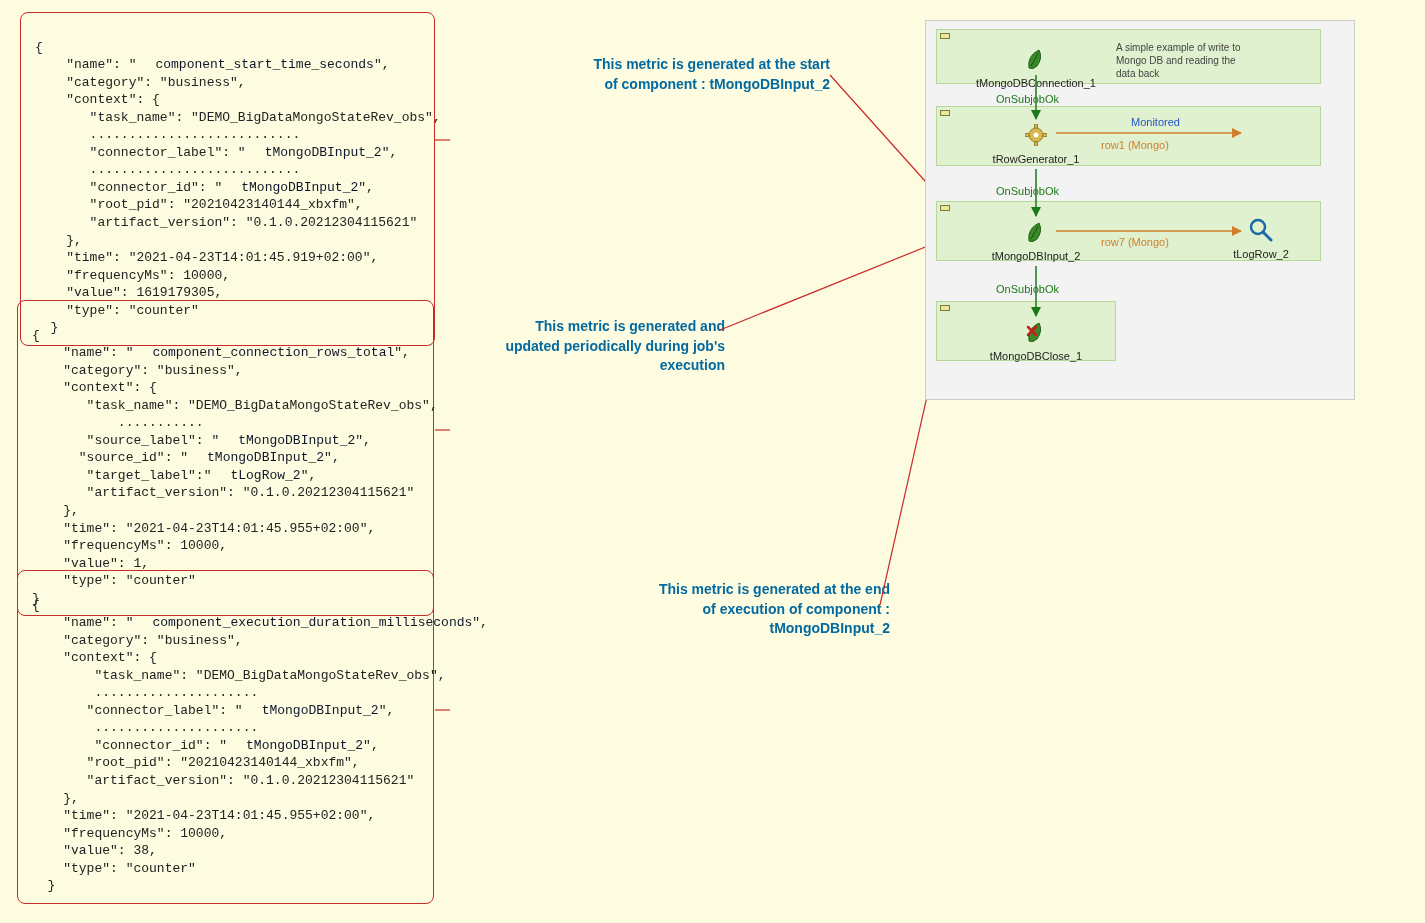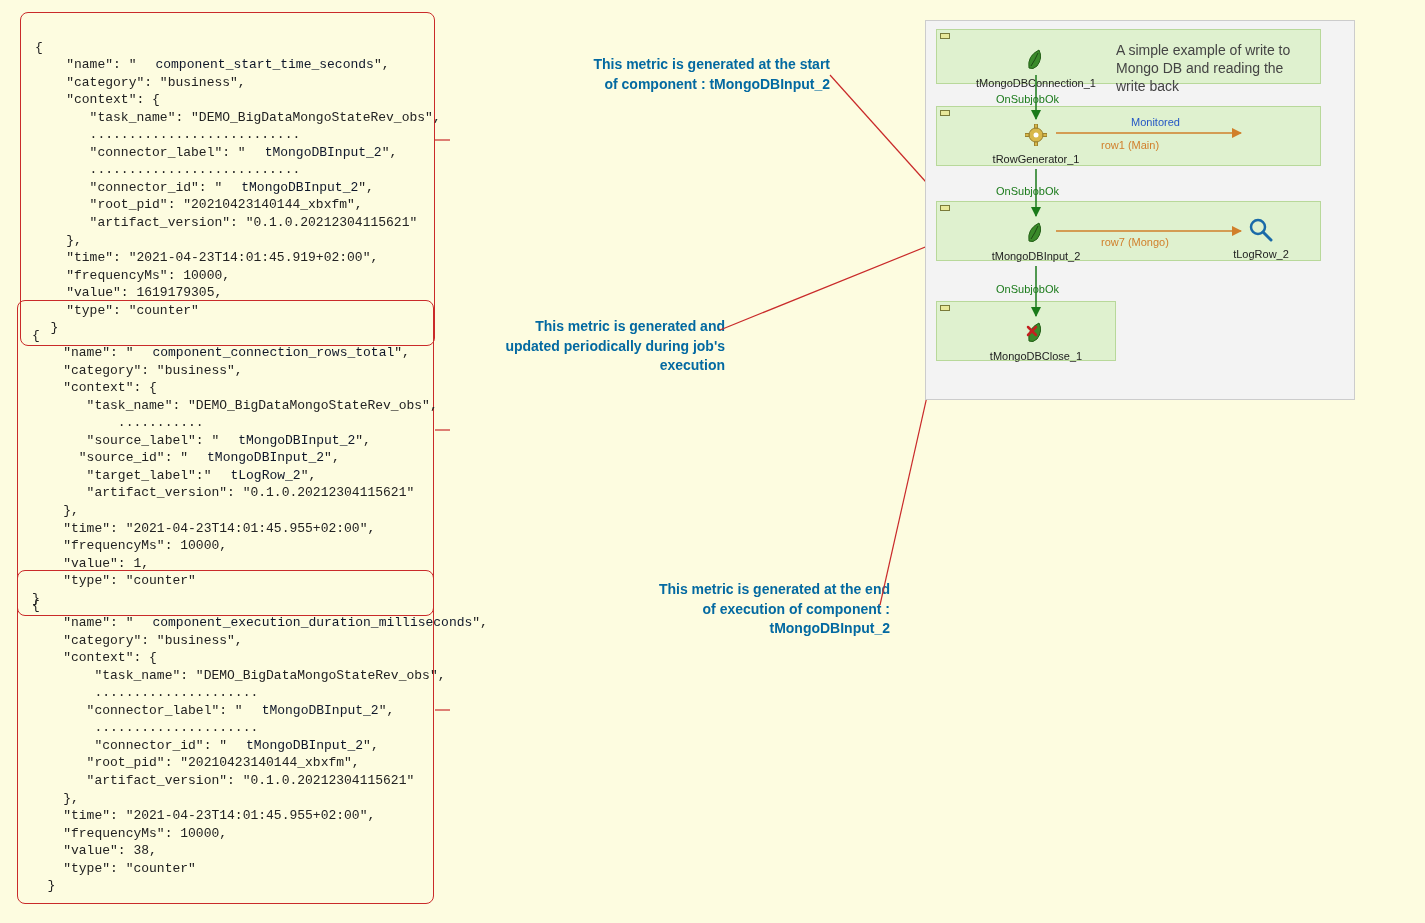--- a/index.html
+++ b/index.html
@@ -79,21 +79,21 @@
     text-align: center;
   }
   .flowlabel.blue { color: #2457c5; }
   .onsub {
     position: absolute;
     font-size: 11px;
     color: #1a7a1a;
   }
   .note {
     position: absolute;
-    font-size: 14px;
+    font-size: 10px;
     color: #444;
     line-height: 1.3;
     width: 180px;
   }
   .collapse-handle {
     position: absolute;
     width: 10px;
     height: 6px;
     border: 1px solid #7a7a3a;
     background: #e8e89a;
@@ -232,21 +232,21 @@
   <div class="subjob" style="left:10px; top:280px; width:180px; height:60px;"></div>
 
   <div class="collapse-handle" style="left:14px; top:12px;"></div>
   <div class="collapse-handle" style="left:14px; top:89px;"></div>
   <div class="collapse-handle" style="left:14px; top:184px;"></div>
   <div class="collapse-handle" style="left:14px; top:284px;"></div>
 
   <div class="note" style="left:190px; top:20px;">
     <span>A simple example of write to</span><br>
     <span>Mongo DB and reading the</span><br>
-    <span>write back</span>
+    <span>data back</span>
   </div>
 
   <div class="comp" style="left:50px; top:22px;">
     <div class="iconwrap">
         <svg class="leaf-icon" viewBox="0 0 22 22">
           <use href="#leaf"></use>
         </svg>
       </div>
     <span>tMongoDBConnection_1</span>
   </div>
@@ -255,21 +255,21 @@
 
   <div class="comp" style="left:50px; top:98px;">
     <div class="iconwrap">
         <svg class="gear-icon" viewBox="0 0 22 22">
           <use href="#gear"></use>
         </svg>
       </div>
     <span>tRowGenerator_1</span>
   </div>
   <div class="flowlabel blue" style="left:205px; top:95px;">Monitored</div>
-  <div class="flowlabel" style="left:175px; top:118px;">row1 (Main)</div>
+  <div class="flowlabel" style="left:175px; top:118px;">row1 (Mongo)</div>
 
   <div class="onsub" style="left:70px; top:164px;">OnSubjobOk</div>
 
   <div class="comp" style="left:50px; top:195px;">
     <div class="iconwrap">
         <svg class="leaf-icon" viewBox="0 0 22 22">
           <use href="#leaf"></use>
         </svg>
       </div>
     <span>tMongoDBInput_2</span>

